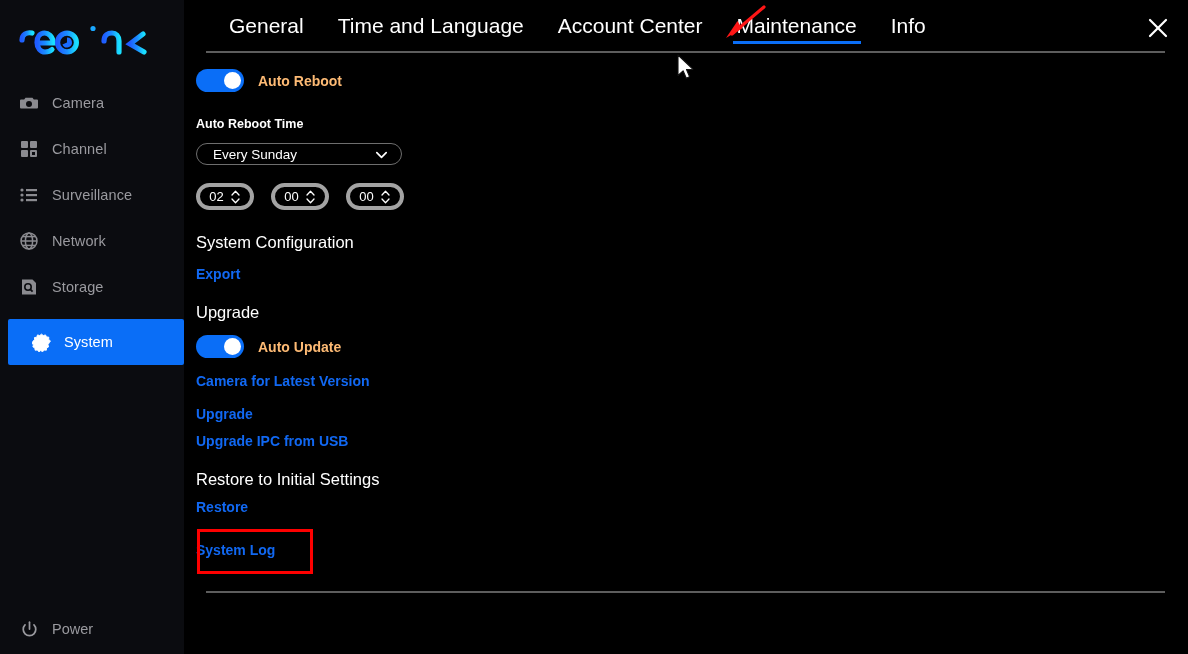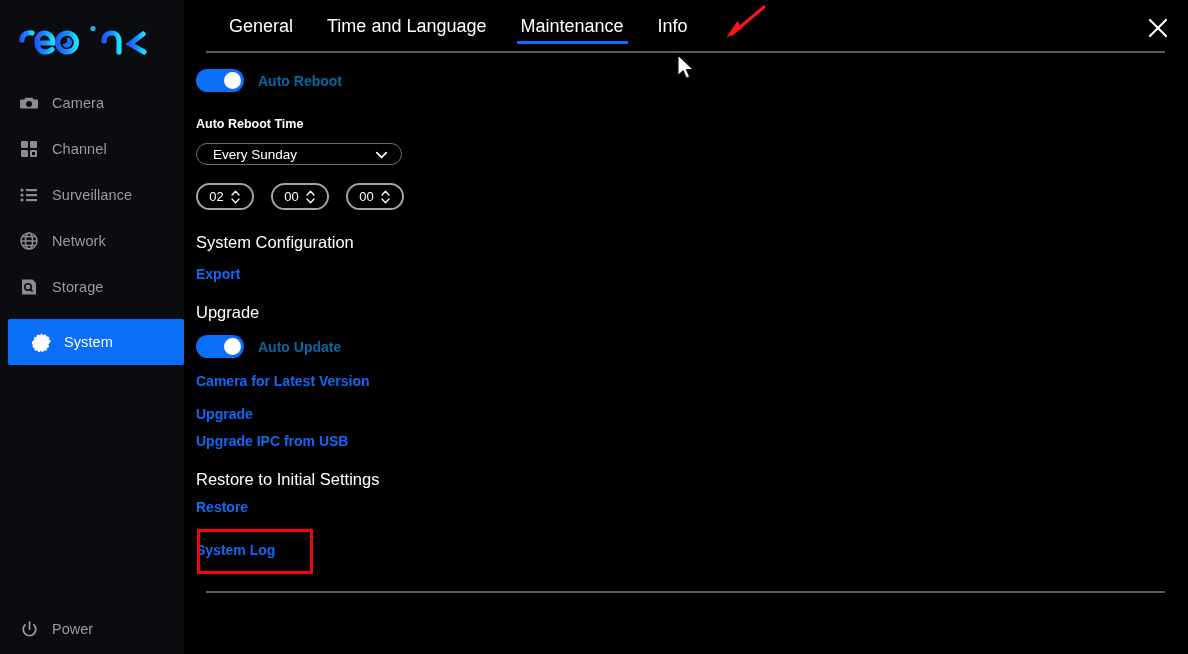--- a/index.html
+++ b/index.html
@@ -107,21 +107,21 @@
     position: absolute;
     left: 28px;
     top: 0;
     height: 52px;
     display: flex;
     align-items: center;
     gap: 0px;
   }
   .tab {
     position: relative;
-    font-size: 18px;
+    font-size: 21px;
     color: #ffffff;
     padding: 0 17px;
     height: 52px;
     display: flex;
     align-items: center;
     white-space: nowrap;
   }
   .tab.active::after {
     content: "";
     position: absolute;
@@ -178,21 +178,21 @@
     height: 17px;
     border-radius: 50%;
     background: #fff;
     top: 3px;
     right: 3px;
   }
   .toggle-label {
     margin-left: 14px;
     font-size: 14px;
     font-weight: bold;
-    color: #0369a1;
+    color: #fdba74;
     white-space: nowrap;
   }
 
   .field-label {
     position: absolute;
     font-size: 12.5px;
     font-weight: bold;
     color: #ffffff;
   }
   .section-title {
@@ -224,21 +224,21 @@
   .select .sel-val { flex: 1 1 auto; }
   .select .chev {
     width: 16px; height: 16px;
     display: flex; align-items: center; justify-content: center;
   }
 
   .spinner {
     position: absolute;
     width: 58px;
     height: 27px;
-    border: 2px solid #a3a3a3;
+    border: 4px solid #a3a3a3;
     border-radius: 14px;
     box-sizing: border-box;
     display: flex;
     align-items: center;
     justify-content: center;
     gap: 6px;
     color: #ffffff;
     font-size: 13px;
   }
   .spinner .arrows {
@@ -399,20 +399,23 @@
   <div class="main">
 
     <div class="tabbar">
       <div class="tabs">
         <div class="tab">
             <span>General</span>
           </div>
         <div class="tab">
             <span>Time and Language</span>
           </div>
+        <div class="tab">
+            <span>Account Center</span>
+          </div>
         <div class="tab active">
             <span>Maintenance</span>
           </div>
         <div class="tab">
             <span>Info</span>
           </div>
       </div>
 
       <div class="close-btn">
         <span>

